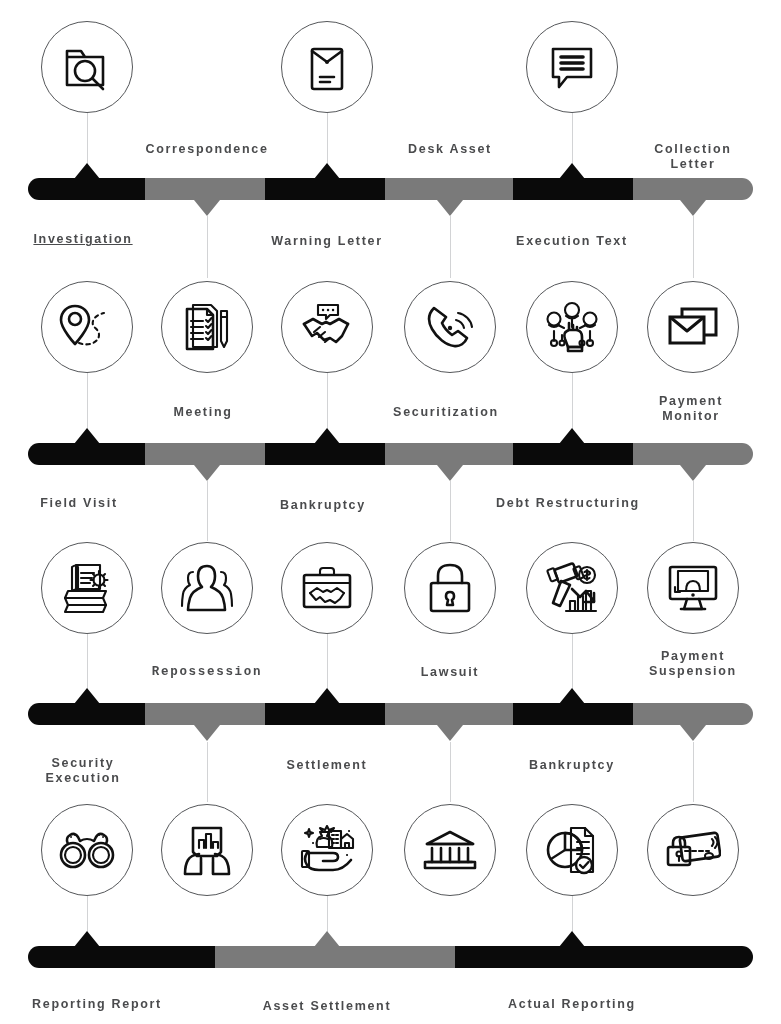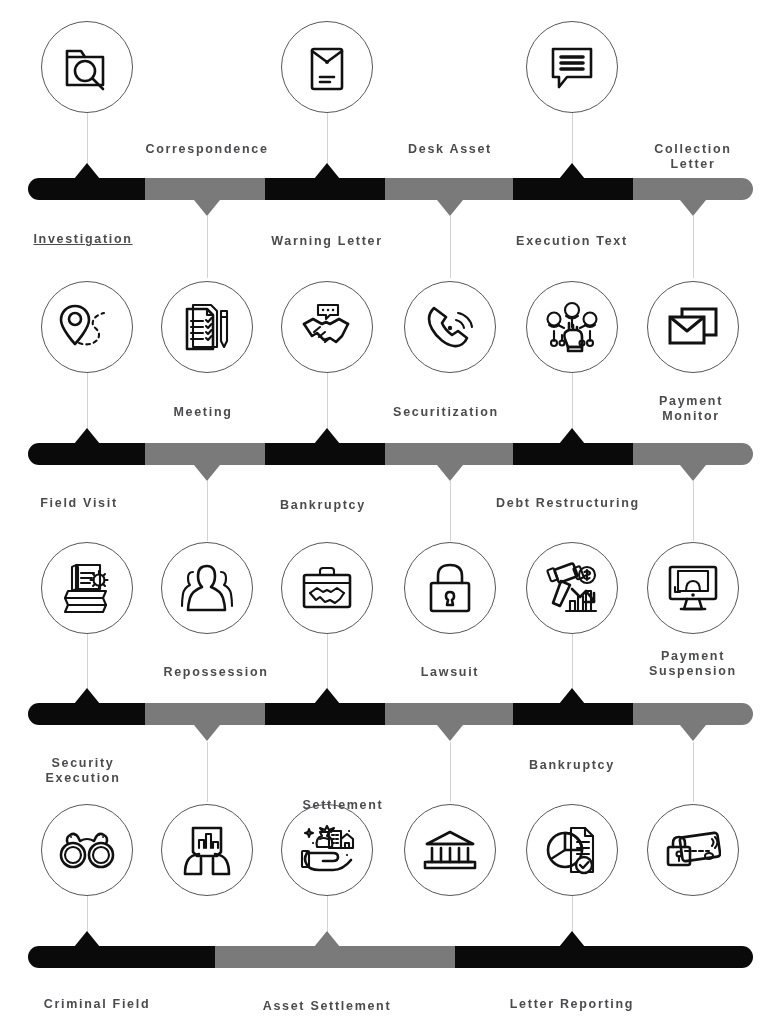--- a/index.html
+++ b/index.html
@@ -420,25 +420,25 @@
       <div class="lbl" style="left: 693px; top: 142px;">Collection Letter</div>
       <div class="lbl" style="left: 83px; top: 232px; text-decoration: underline;">Investigation</div>
       <div class="lbl" style="left: 327px; top: 234px;">Warning Letter</div>
       <div class="lbl" style="left: 572px; top: 234px;">Execution Text</div>
       <div class="lbl" style="left: 203px; top: 405px;">Meeting</div>
       <div class="lbl" style="left: 446px; top: 405px;">Securitization</div>
       <div class="lbl" style="left: 691px; top: 394px;">Payment Monitor</div>
       <div class="lbl" style="left: 79px; top: 496px;">Field Visit</div>
       <div class="lbl" style="left: 323px; top: 498px;">Bankruptcy</div>
       <div class="lbl" style="left: 568px; top: 496px;">Debt Restructuring</div>
-      <div class="lbl" style="left: 216px; top: 665px;">Repossession</div>
+      <div class="lbl" style="left: 207px; top: 665px; font-family: Liberation Mono, monospace;">Repossession</div>
       <div class="lbl" style="left: 450px; top: 665px;">Lawsuit</div>
       <div class="lbl" style="left: 693px; top: 649px;">Payment
 Suspension</div>
       <div class="lbl" style="left: 83px; top: 756px;">Security
 Execution</div>
-      <div class="lbl" style="left: 343px; top: 758px; margin-top: 40px;">Settlement</div>
+      <div class="lbl" style="left: 327px; top: 758px;">Settlement</div>
       <div class="lbl" style="left: 572px; top: 758px;">Bankruptcy</div>
-      <div class="lbl" style="left: 97px; top: 997px;">Criminal Field</div>
+      <div class="lbl" style="left: 97px; top: 997px;">Reporting Report</div>
       <div class="lbl" style="left: 327px; top: 999px;">Asset Settlement</div>
-      <div class="lbl" style="left: 572px; top: 997px;">Letter Reporting</div>
+      <div class="lbl" style="left: 572px; top: 997px;">Actual Reporting</div>
     </div>
 </div>
 
 </body></html>

